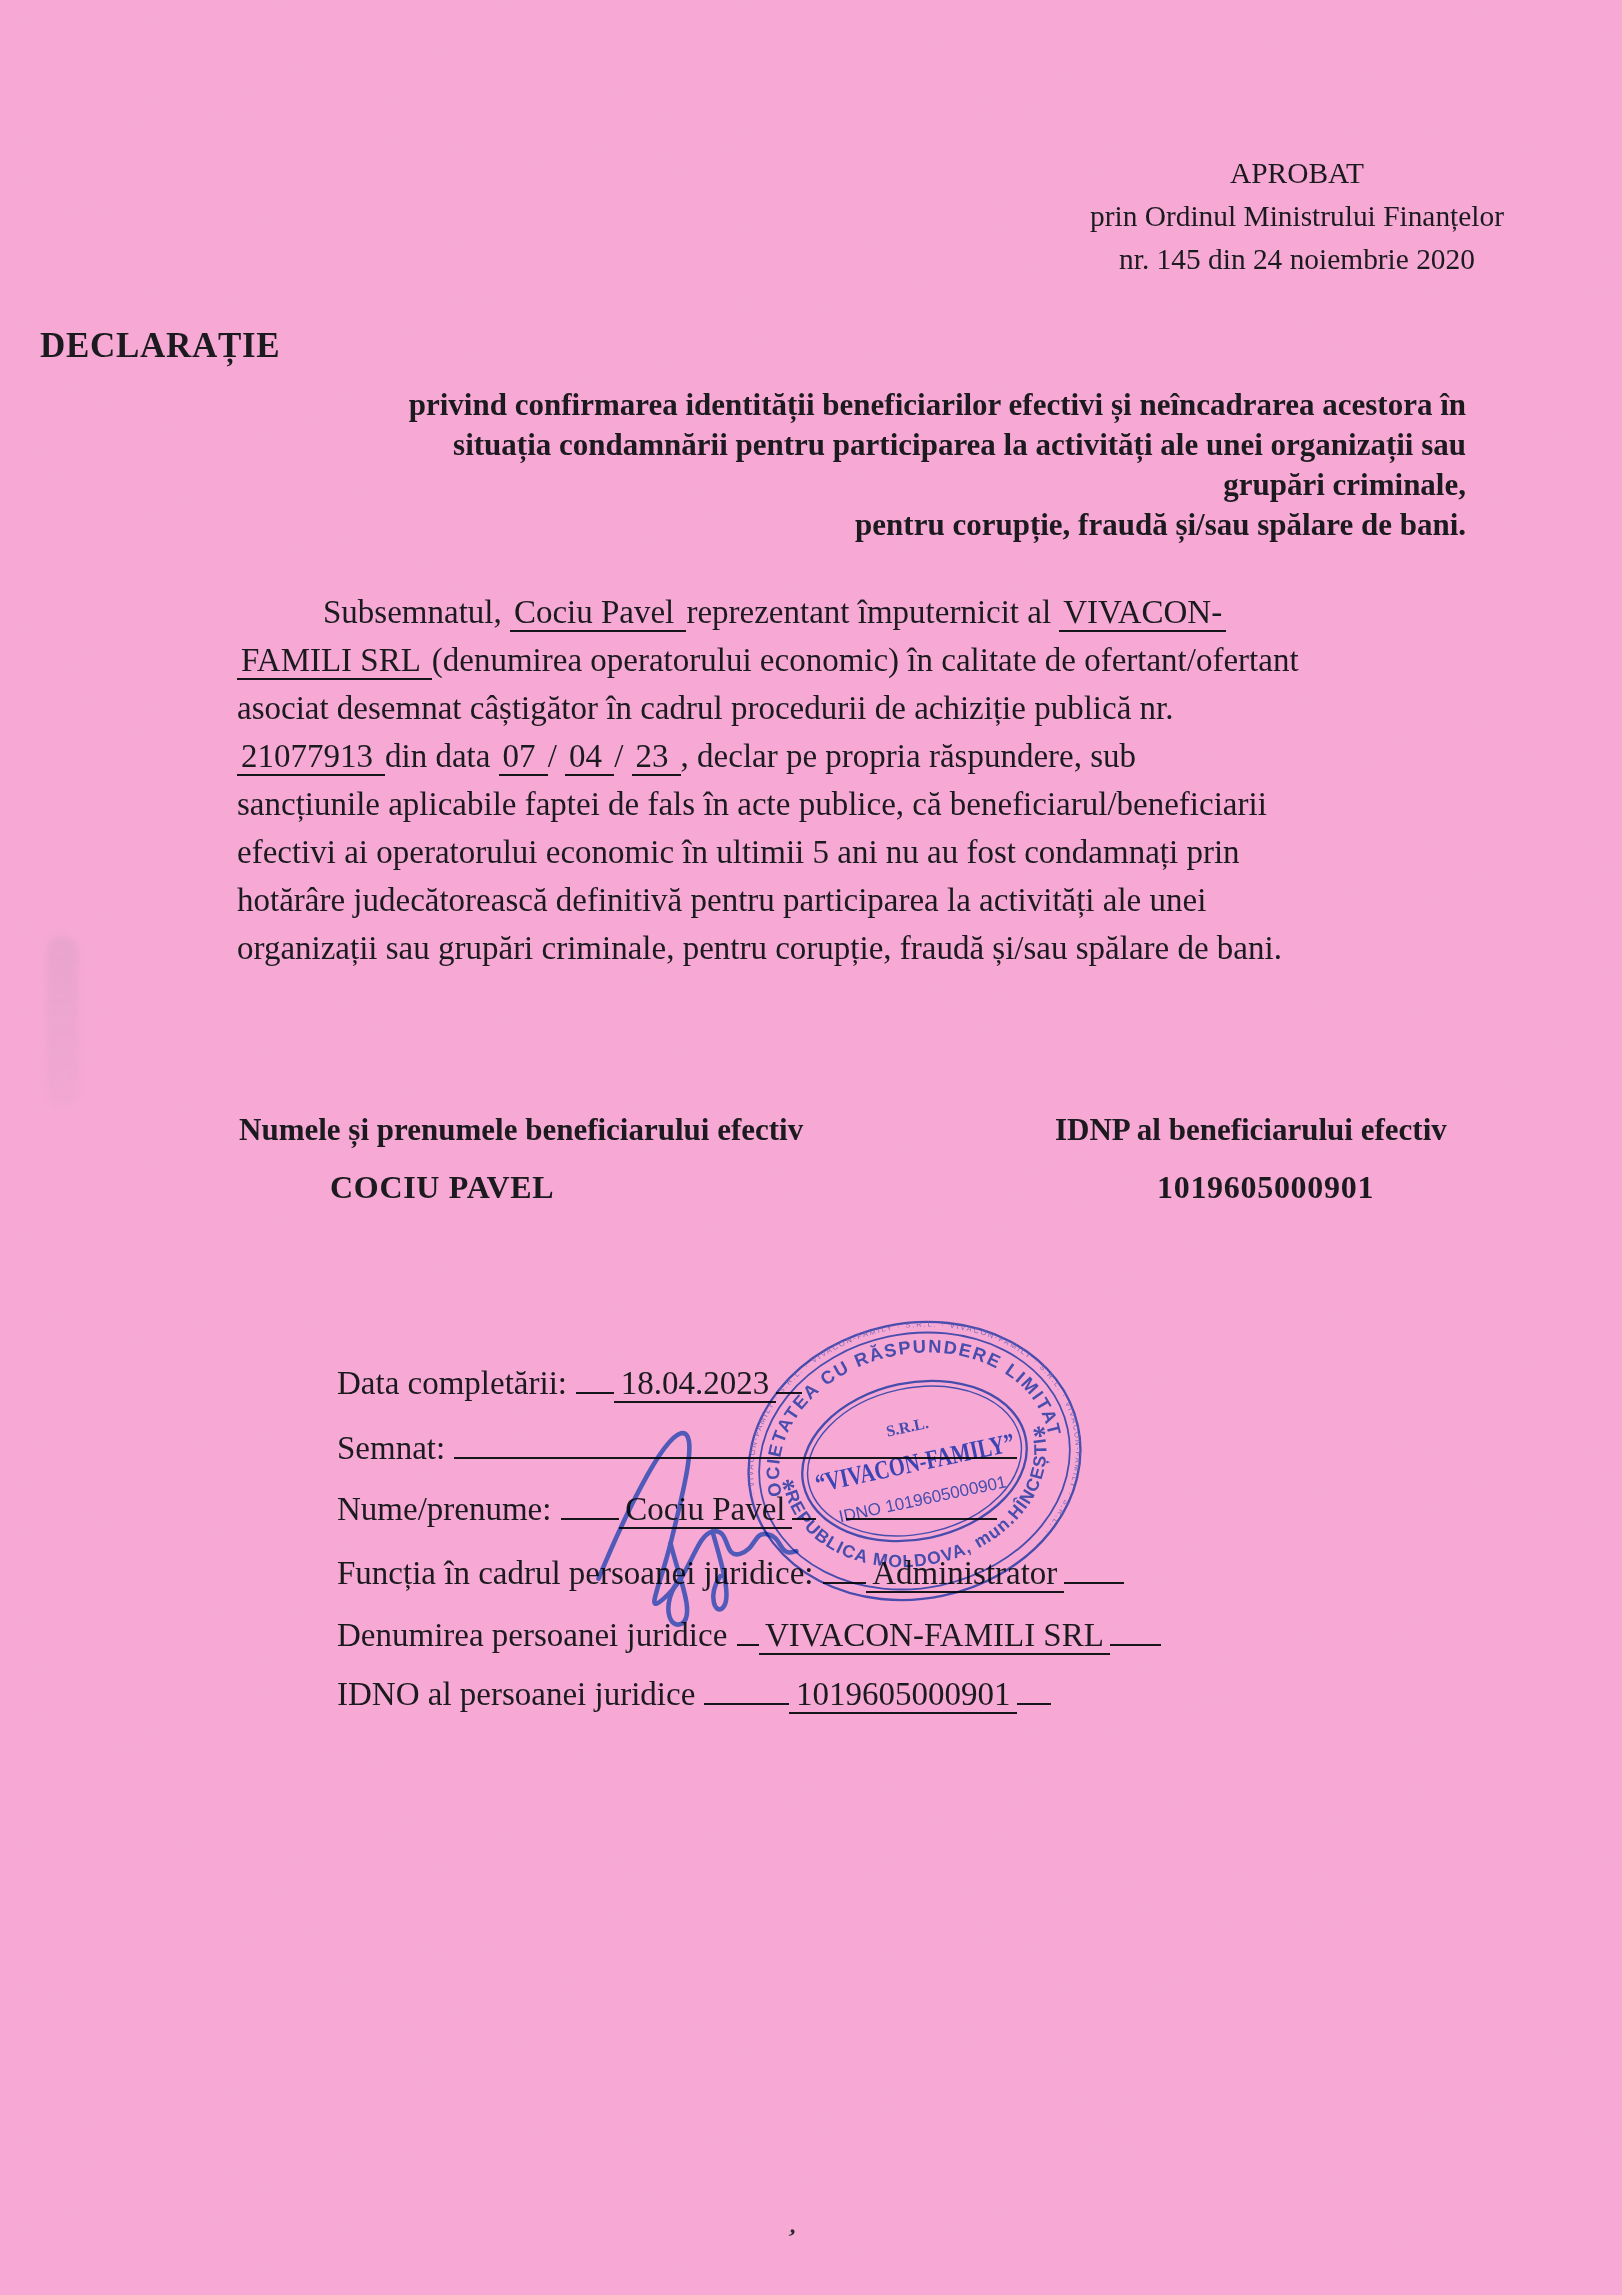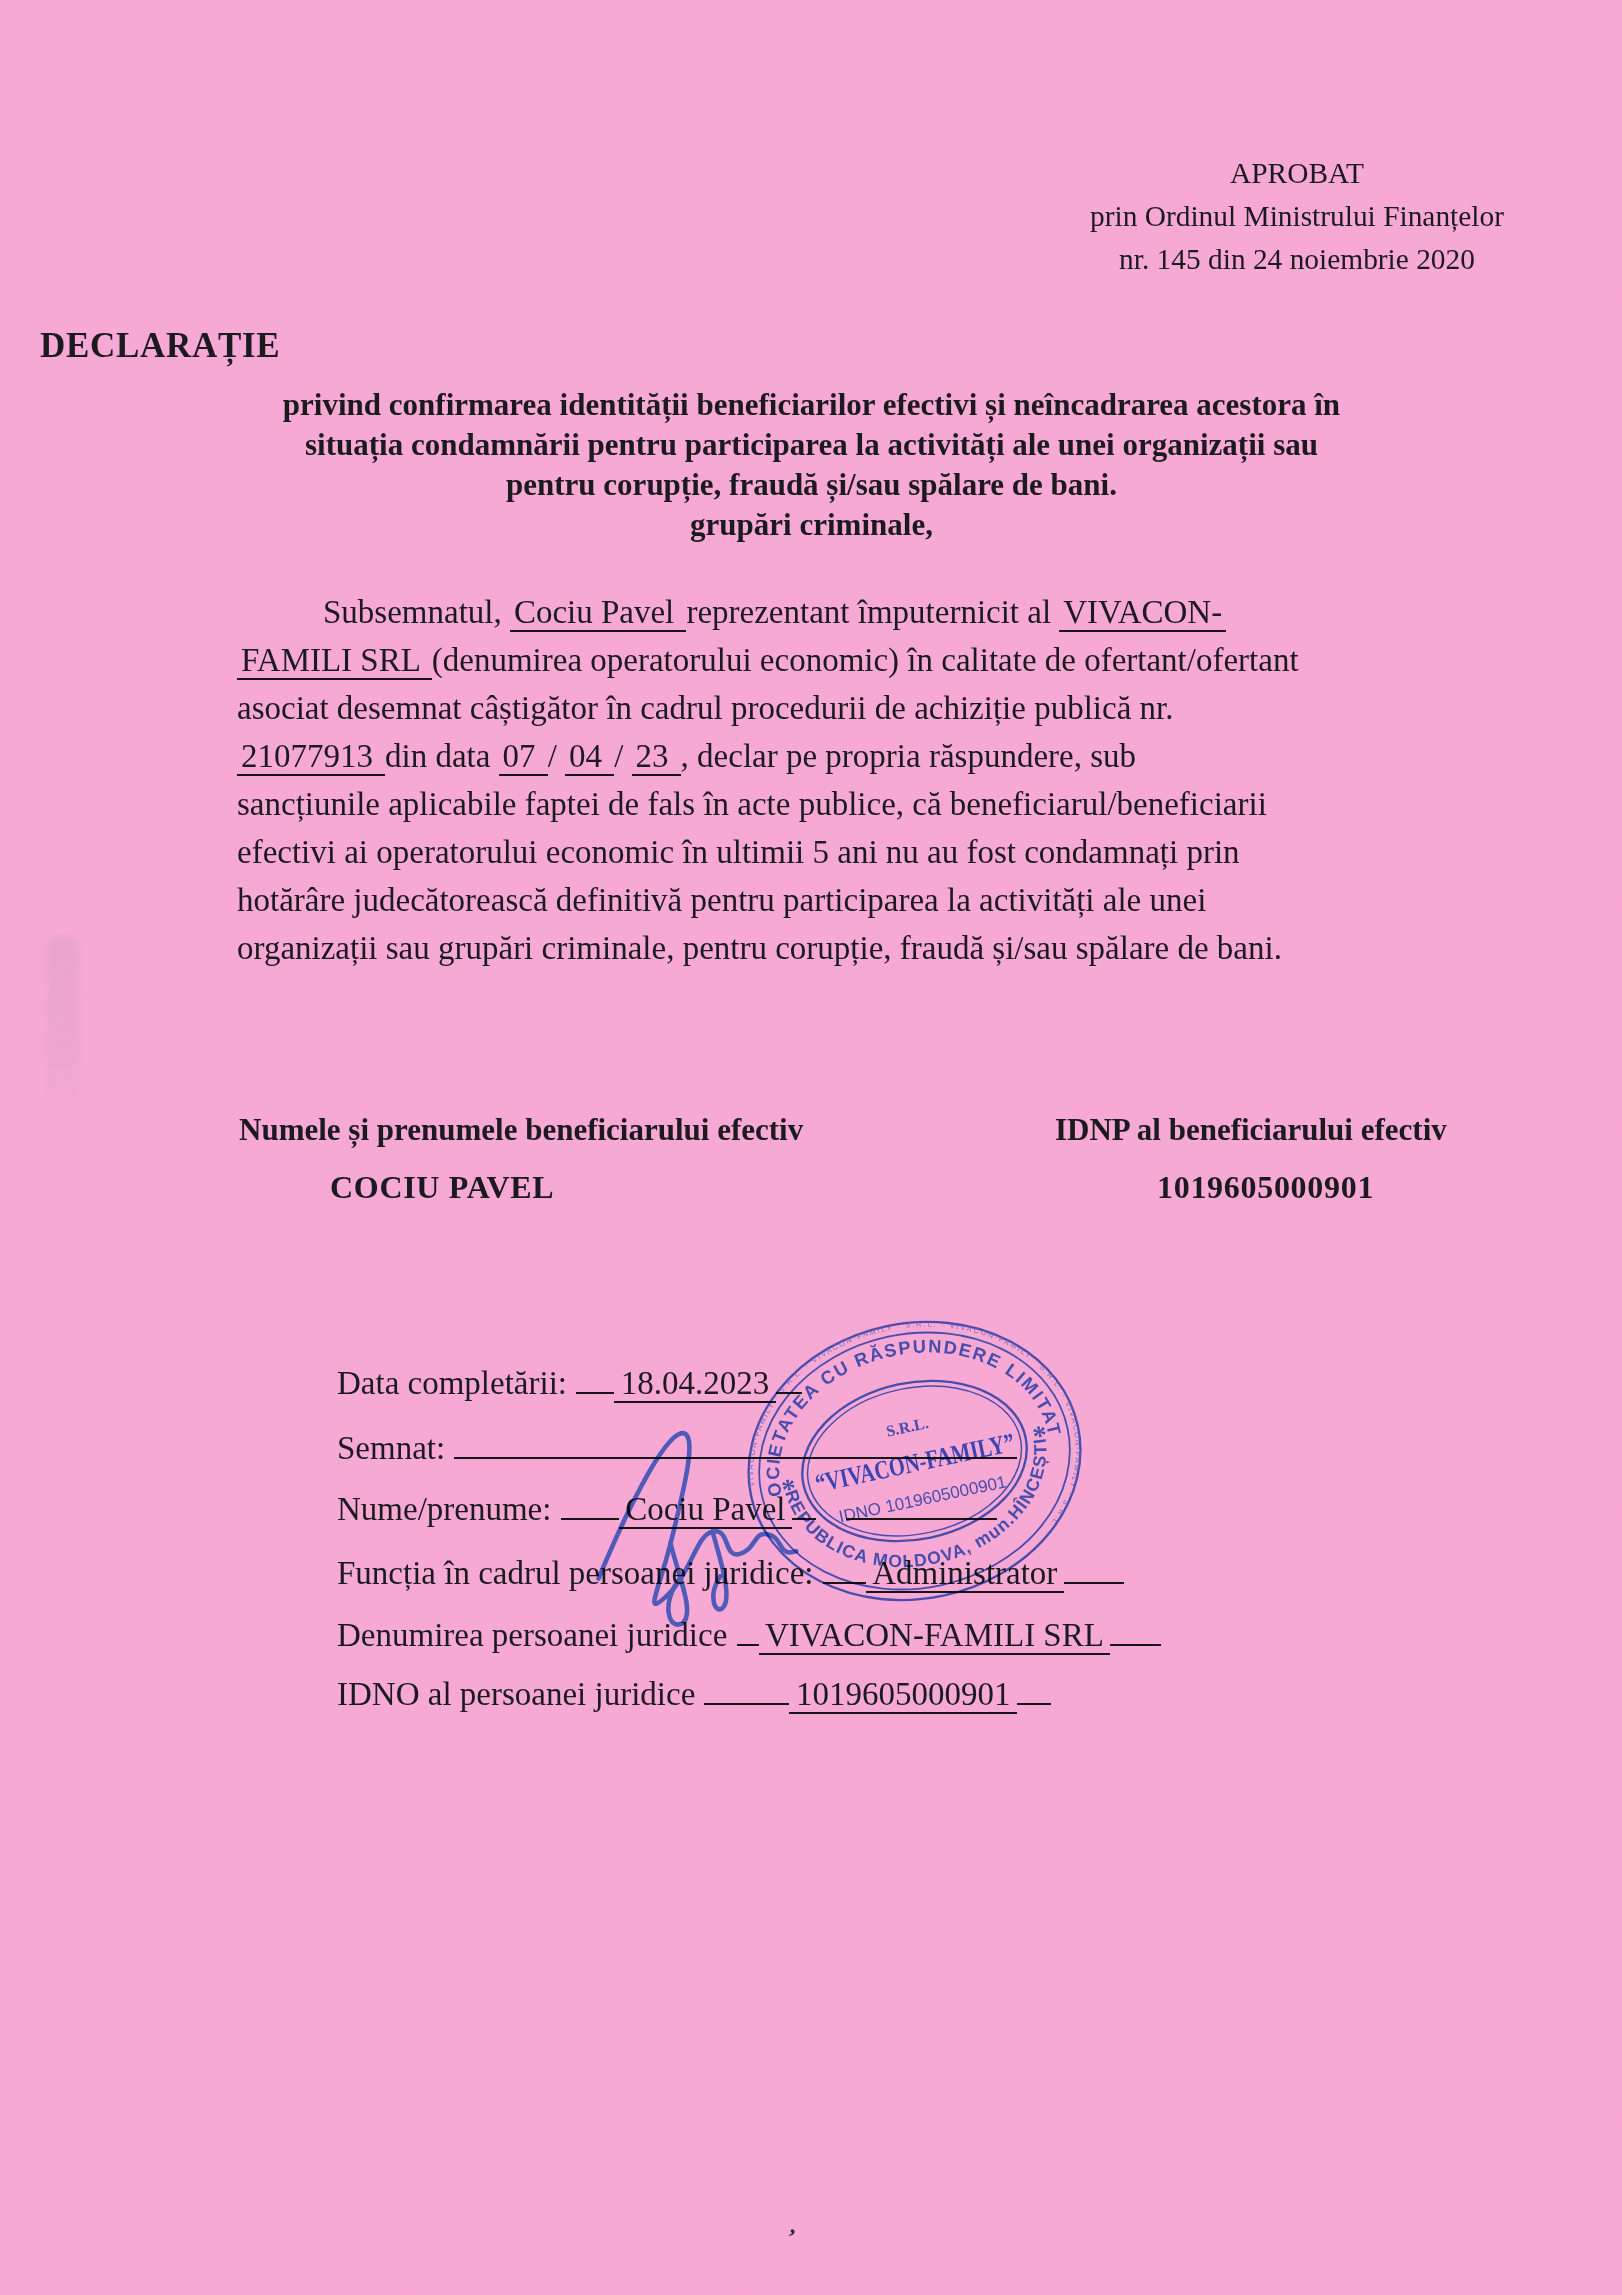--- a/index.html
+++ b/index.html
@@ -15,21 +15,21 @@
   .abs{position:absolute;}
   .approval{
     top:152px;right:97px;width:458px;
     text-align:center;font-size:29.4px;line-height:43px;
   }
   .doc-title{
     top:326px;left:0;width:1623px;text-align:left;
     font-weight:700;font-size:35px;letter-spacing:0.7px;padding-left:40px;
   }
   .subtitle{
-    top:385px;left:157px;width:1309px;text-align:center;
+    top:385px;left:157px;width:1309px;text-align:right;
     font-weight:700;font-size:31px;line-height:40px;
   }
   .paragraph{
     top:588px;left:237px;width:1288px;
     font-size:33px;line-height:48px;white-space:nowrap;
   }
   .bline{height:48px;}
   .bline.indent{padding-left:86px;}
   .useg{border-bottom:2.6px solid #15151a;padding:0 3.9px;}
   .benef-label{font-weight:700;font-size:31px;}
@@ -80,22 +80,22 @@
     <div>APROBAT</div>
     <div>prin Ordinul Ministrului Finanțelor</div>
     <div>nr. 145 din 24 noiembrie 2020</div>
   </div>
 
   <div class="abs doc-title">DECLARAȚIE</div>
 
   <div class="abs subtitle">
     <div>privind confirmarea identității beneficiarilor efectivi și neîncadrarea acestora în</div>
     <div>situația condamnării pentru participarea la activități ale unei organizații sau</div>
+    <div>grupări criminale,</div>
     <div>pentru corupție, fraudă și/sau spălare de bani.</div>
-    <div>grupări criminale,</div>
   </div>
 
   <div class="abs paragraph">
     <div class="bline indent"><span>Subsemnatul, </span><span class="useg"> Cociu Pavel </span><span>  reprezentant împuternicit al </span><span class="useg"> VIVACON-</span></div>
     <div class="bline"><span class="useg">FAMILI SRL </span><span> (denumirea operatorului economic) în calitate de ofertant/ofertant</span></div>
     <div class="bline"><span>asociat desemnat câștigător în cadrul procedurii de achiziție publică nr.</span></div>
     <div class="bline"><span class="useg"> 21077913 </span><span> din data </span><span class="useg"> 07 </span><span> / </span><span class="useg"> 04 </span><span> / </span><span class="useg"> 23  </span><span>, declar pe propria răspundere, sub</span></div>
     <div class="bline"><span>sancțiunile aplicabile faptei de fals în acte publice, că beneficiarul/beneficiarii</span></div>
     <div class="bline"><span>efectivi ai operatorului economic în ultimii 5 ani nu au fost condamnați prin</span></div>
     <div class="bline"><span>hotărâre judecătorească definitivă pentru participarea la activități ale unei</span></div>

